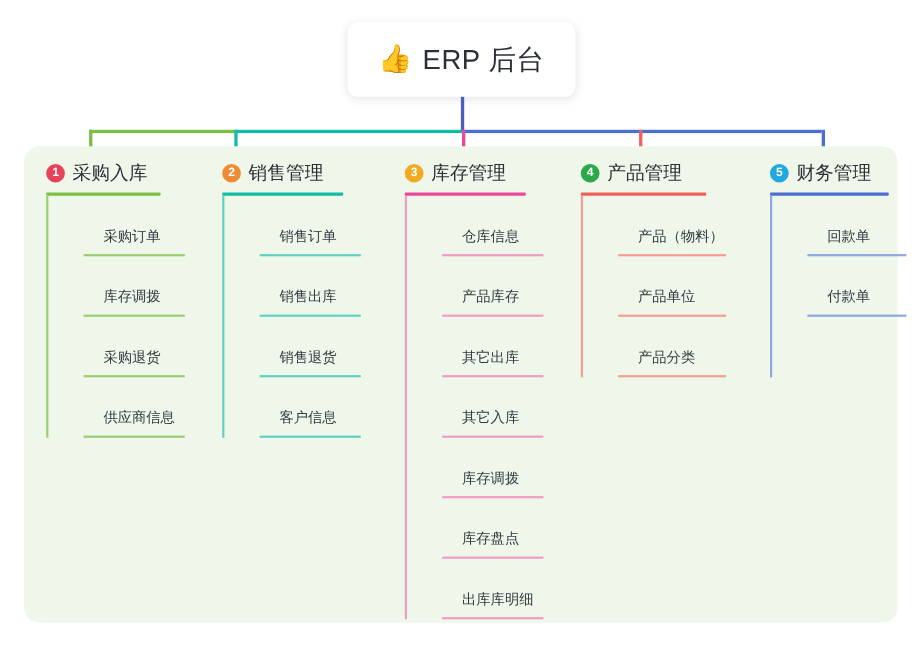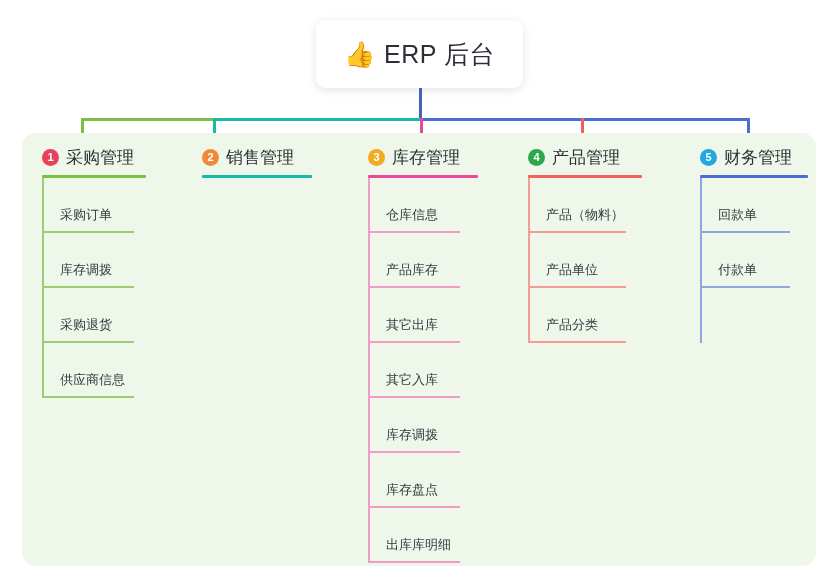--- a/index.html
+++ b/index.html
@@ -96,20 +96,21 @@
   .col-underline {
     height: 3px;
     margin-top: 7px;
     border-radius: 1px;
   }
 
   
   .leaves {
     position: relative;
     margin-top: 0;
+    padding-left: 34px;
   }
   .leaf-spine {
     position: absolute;
     left: 0;
     top: 0;
     width: 2px;
   }
   .leaf {
     position: relative;
     height: 55px;
@@ -151,21 +152,21 @@
       <div class="line v-line" style="left: 581px; top: 118px; height: 28px; background: rgb(241, 96, 91);"></div>
       <div class="line v-line" style="left: 747px; top: 118px; height: 28px; background: rgb(74, 111, 208);"></div>
     </div>
 
   <div class="panel"></div>
 
   <div id="columns-layer">
       <div class="column" style="left: 42px;">
         <div class="col-head">
           <span class="num-badge" style="background: rgb(232, 65, 92);">1</span>
-          <span class="col-title">采购管理</span>
+          <span class="col-title">采购入库</span>
         </div>
         <div class="col-underline" style="width: 104px; background: rgb(125, 191, 69);"></div>
         <div class="leaves">
           <div class="leaf-spine" style="height: 220px; background: rgb(156, 204, 116);"></div>
           <div class="leaf">
             <span class="leaf-label">采购订单</span>
             <div class="leaf-underline" style="width: 92px; background: rgb(156, 204, 116);"></div>
           </div>
           <div class="leaf">
             <span class="leaf-label">库存调拨</span>
@@ -180,20 +181,39 @@
             <div class="leaf-underline" style="width: 92px; background: rgb(156, 204, 116);"></div>
           </div>
         </div>
       </div>
       <div class="column" style="left: 202px;">
         <div class="col-head">
           <span class="num-badge" style="background: rgb(240, 139, 53);">2</span>
           <span class="col-title">销售管理</span>
         </div>
         <div class="col-underline" style="width: 110px; background: rgb(17, 189, 165);"></div>
+        <div class="leaves">
+          <div class="leaf-spine" style="height: 220px; background: rgb(98, 207, 194);"></div>
+          <div class="leaf">
+            <span class="leaf-label">销售订单</span>
+            <div class="leaf-underline" style="width: 92px; background: rgb(98, 207, 194);"></div>
+          </div>
+          <div class="leaf">
+            <span class="leaf-label">销售出库</span>
+            <div class="leaf-underline" style="width: 92px; background: rgb(98, 207, 194);"></div>
+          </div>
+          <div class="leaf">
+            <span class="leaf-label">销售退货</span>
+            <div class="leaf-underline" style="width: 92px; background: rgb(98, 207, 194);"></div>
+          </div>
+          <div class="leaf">
+            <span class="leaf-label">客户信息</span>
+            <div class="leaf-underline" style="width: 92px; background: rgb(98, 207, 194);"></div>
+          </div>
+        </div>
       </div>
       <div class="column" style="left: 368px;">
         <div class="col-head">
           <span class="num-badge" style="background: rgb(240, 171, 32);">3</span>
           <span class="col-title">库存管理</span>
         </div>
         <div class="col-underline" style="width: 110px; background: rgb(236, 72, 153);"></div>
         <div class="leaves">
           <div class="leaf-spine" style="height: 385px; background: rgb(240, 156, 196);"></div>
           <div class="leaf">

